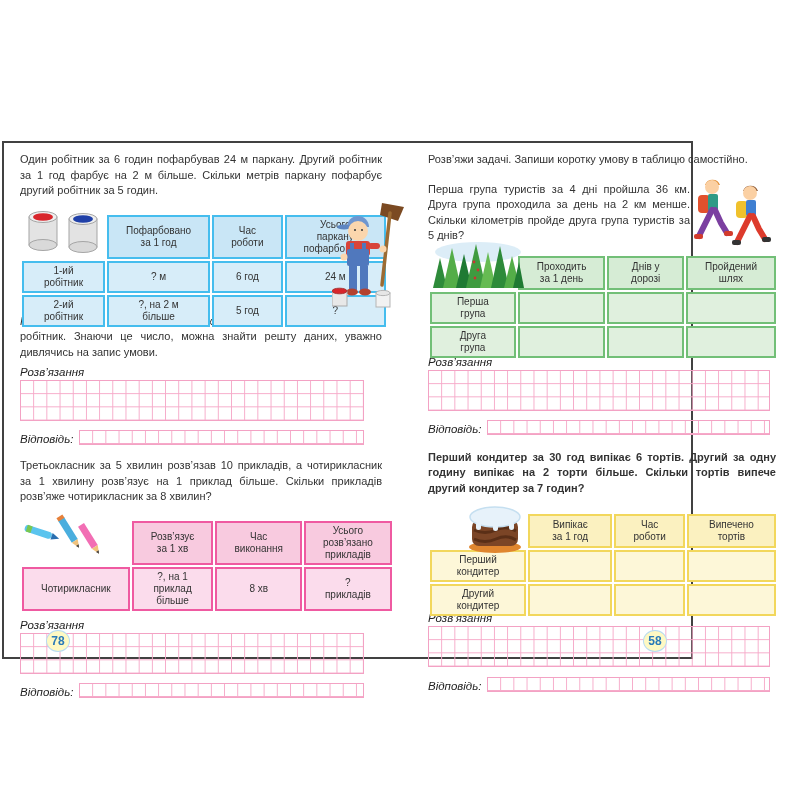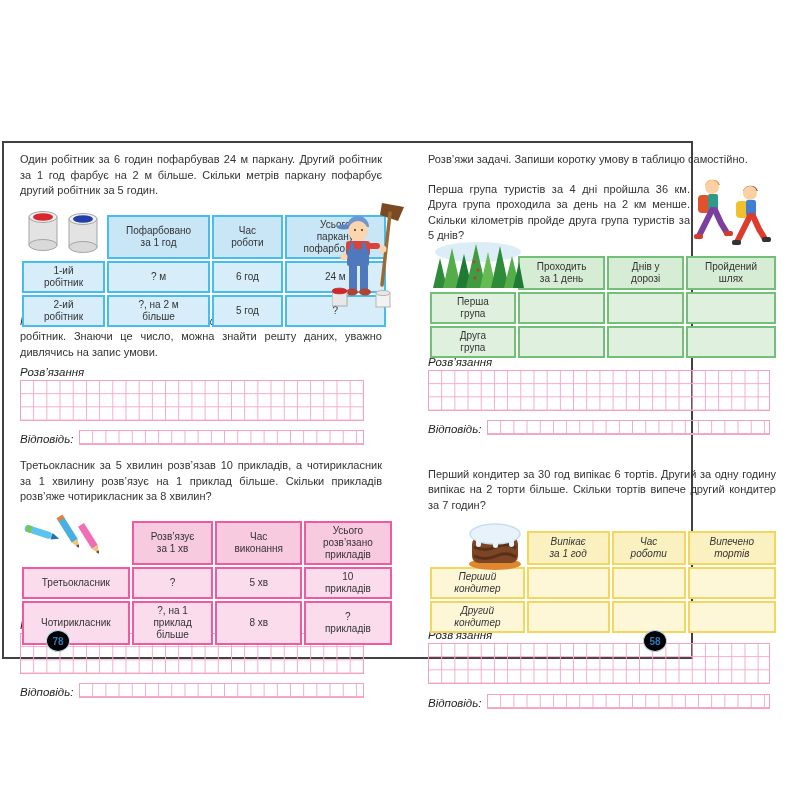--- a/index.html
+++ b/index.html
@@ -32,22 +32,22 @@
   table.ctable td.head  { background:var(--hc); height:34px; }
   table.ctable td.ghost { border:none; background:transparent; }
   table.ctable td.rh    { height:24px; }
   .t-blue   { --bc:#45bdee; --fc:#d7edf9; --hc:#c9e6f6; }
   .t-pink   { --bc:#ef5aa1; --fc:#fbdcec; --hc:#f8cadf; }
   .t-green  { --bc:#72bf77; --fc:#e0f0de; --hc:#d6ecd5; }
   .t-yellow { --bc:#f2d75c; --fc:#fdf7d8; --hc:#fbf1c0; }
 
   .ill { position:absolute; }
   .badge { position:absolute; width:24px; height:22px; border-radius:50%;
-           background:#000000; border:1px solid #b7dbf2; color:#2a7ab8;
-           font-size:10px; font-weight:bold; display:flex;
+           background:#fef9c3; border:1px solid #b7dbf2; color:#2a7ab8;
+           font-size:12px; font-weight:bold; display:flex;
            align-items:center; justify-content:center; }
 </style>
 </head>
 <body>
 
 <div class="spread">
 
   <div class="page page-left">
 
     <p class="para" style="margin-top:9px; width:362px;">Один робітник за 6 годин пофарбував 24 м паркану. Другий робітник за 1 год фарбує на 2 м більше. Скільки метрів паркану пофарбує другий робітник за 5 годин.</p>
@@ -156,26 +156,20 @@
             <col style="width:96px">
           </colgroup>
         <tbody>
             <tr>
           <td class="ghost"></td>
           <td class="head">Розв’язує за 1 хв</td>
           <td class="head">Час виконання</td>
           <td class="head">Усього розв’язано прикладів</td>
         </tr>
         <tr>
-          <td class="rh">Третьокласник</td>
-          <td>?</td>
-          <td>5 хв</td>
-          <td>10 прикладів</td>
-        </tr>
-        <tr>
           <td class="rh">Чотирикласник</td>
           <td>?, на 1 приклад більше</td>
           <td>8 хв</td>
           <td>? прикладів</td>
         </tr>
       </tbody>
         </table>
     </div>
 
     <div class="sol-label" style="margin-top:8px;">Розв’язання</div>
@@ -259,23 +253,23 @@
     </div>
 
     <div class="sol-label" style="margin-top:10px;">Розв’язання</div>
     <div class="grid grid3" style="width:342px; margin-top:2px;"></div>
 
     <div class="answer-row" style="margin-top:9px; width:342px;">
       <span class="sol-label">Відповідь:</span>
       <div class="grid"></div>
     </div>
 
-    <p class="para" style="margin-top:32px; width:348px;">Перший кондитер за 30 год випікає 6 тортів. Другий за одну годину випікає на 2 торти більше. Скільки тортів випече другий кондитер за 7 годин?</p>
-
-    <div class="tbl-wrap" style="margin-top:16px; height:92px;font-style:italic;">
+    <p class="para" style="margin-top:15px; width:348px;font-weight:bold;">Перший кондитер за 30 год випікає 6 тортів. Другий за одну годину випікає на 2 торти більше. Скільки тортів випече другий кондитер за 7 годин?</p>
+
+    <div class="tbl-wrap" style="margin-top:16px; height:92px;">
       <svg class="ill" style="left:38px; top:-12px;" width="58" height="54" viewBox="0 0 58 54">
         <ellipse cx="29" cy="47" rx="26" ry="6" fill="#e0862f"></ellipse>
         <rect x="6" y="20" width="46" height="26" rx="7" fill="#7b4526"></rect>
         <path d="M8 30 q 11 5 22 0 q 11 -5 20 1" stroke="#5a2f17" stroke-width="3" fill="none"></path>
         <path d="M8 39 q 11 5 22 0 q 11 -5 20 1" stroke="#5a2f17" stroke-width="3" fill="none"></path>
         <ellipse cx="29" cy="17" rx="25" ry="10" fill="#e7f2fa" stroke="#c5dff0" stroke-width="1.5"></ellipse>
         <rect x="10" y="22" width="5" height="8" rx="2.5" fill="#e7f2fa"></rect>
         <rect x="27" y="24" width="5" height="7" rx="2.5" fill="#e7f2fa"></rect>
         <rect x="43" y="22" width="5" height="8" rx="2.5" fill="#e7f2fa"></rect>
       </svg>

